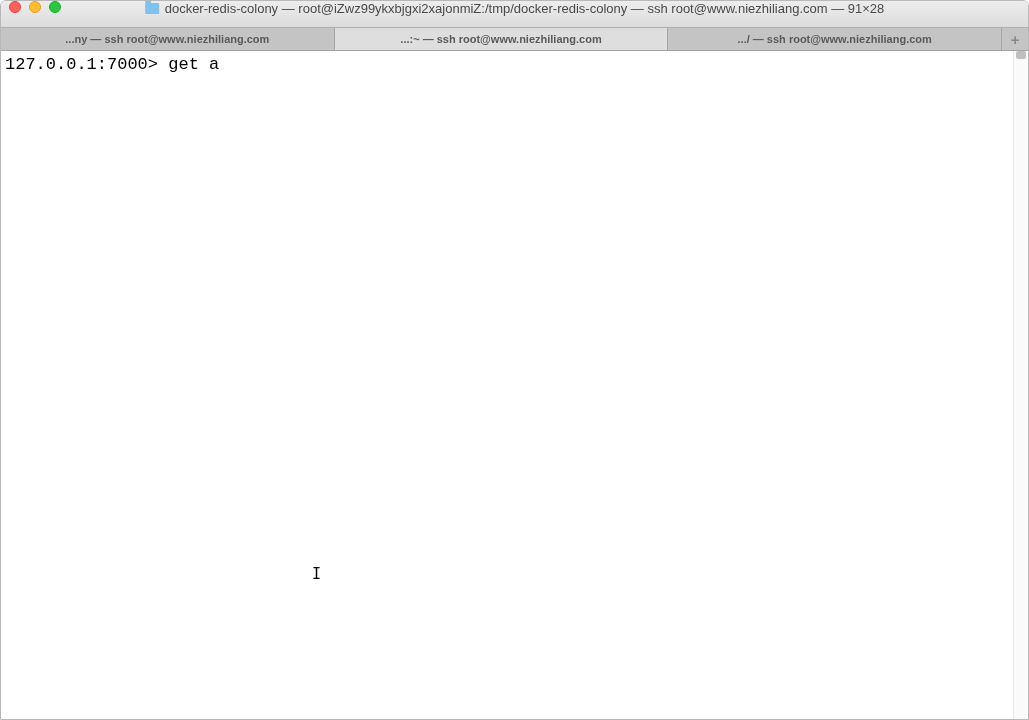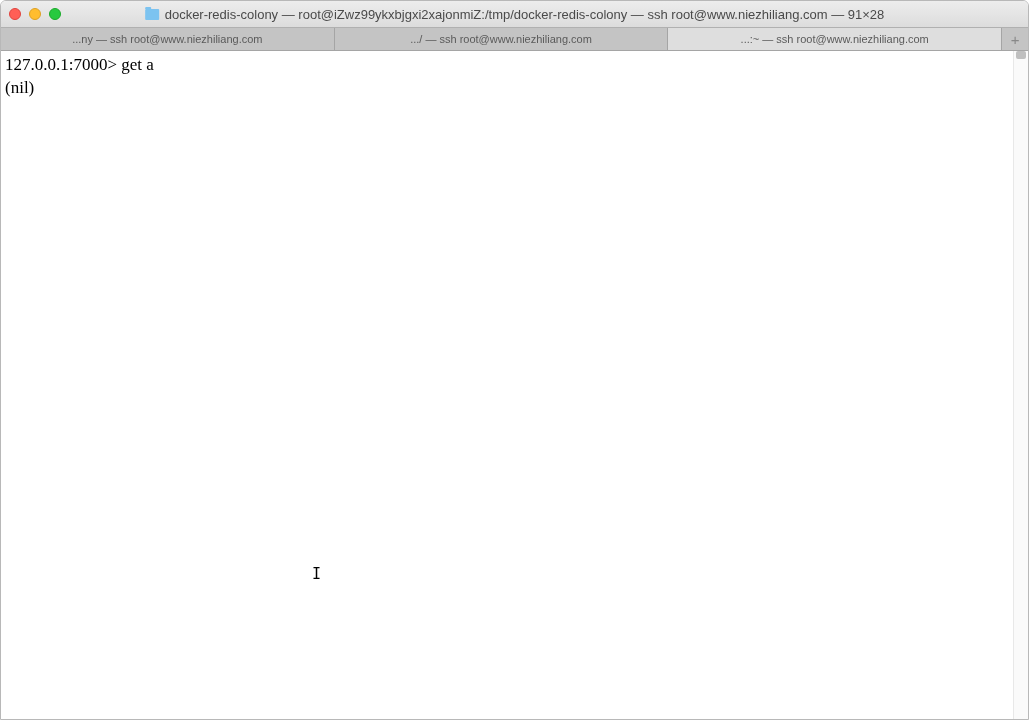--- a/index.html
+++ b/index.html
@@ -14,21 +14,21 @@
       font-family: -apple-system, BlinkMacSystemFont, "Helvetica Neue", sans-serif;
       overflow: hidden;
       border: 1px solid #b8b8b8;
       border-radius: 6px 6px 0 0;
     }
     .title-bar {
       height: 27px;
       background: linear-gradient(to bottom, #ededed, #dcdcdc);
       border-bottom: 1px solid #b0b0b0;
       display: flex;
-      align-items: center;
+      align-items: flex-start;
       padding: 0 8px;
       position: relative;
     }
     .traffic-lights {
       display: flex;
       gap: 8px;
       align-items: center;
     }
     .traffic-light {
       width: 12px;
@@ -64,20 +64,21 @@
       width: 6px;
       height: 2px;
       background: #7cc3f0;
       border-radius: 1px 1px 0 0;
     }
     .tab-bar {
       height: 23px;
       background: #c9c9c9;
       display: flex;
       border-bottom: 1px solid #a5a5a5;
+      font-weight: bold;
     }
     .tab {
       flex: 1;
       display: flex;
       align-items: center;
       justify-content: center;
       font-size: 11px;
       color: #5a5a5a;
       border-right: 1px solid #a5a5a5;
       background: #c4c4c4;
@@ -100,21 +101,21 @@
       cursor: pointer;
     }
     .terminal-wrapper {
       position: relative;
       height: calc(100% - 50px);
       display: flex;
     }
     .terminal-content {
       flex: 1;
       padding: 2px 4px;
-      font-family: Liberation Serif, serif;
+      font-family: Liberation Mono, monospace;
       font-size: 17px;
       line-height: 23px;
       color: #000;
       background: #ffffff;
       white-space: pre;
       overflow: hidden;
     }
     .scrollbar-track {
       width: 15px;
       background: #fafafa;
@@ -158,30 +159,30 @@
   <div class="title-text">
     <span class="folder-icon"></span>
     <span>docker-redis-colony — root@iZwz99ykxbjgxi2xajonmiZ:/tmp/docker-redis-colony — ssh root@www.niezhiliang.com — 91×28</span>
   </div>
 </div>
 
 <div class="tab-bar">
   <div class="tab">
     <span>...ny — ssh root@www.niezhiliang.com</span>
   </div>
+  <div class="tab active">
+    <span>...:~ — ssh root@www.niezhiliang.com</span>
+  </div>
   <div class="tab">
     <span>.../ — ssh root@www.niezhiliang.com</span>
-  </div>
-  <div class="tab active">
-    <span>...:~ — ssh root@www.niezhiliang.com</span>
   </div>
   <div class="tab-add">
     <span>+</span>
   </div>
 </div>
 
 <div class="terminal-wrapper">
-  <div class="terminal-content" id="term"><div><span>127.0.0.1:7000&gt; </span><span>get a</span></div><div>(nil)</div></div>
+  <div class="terminal-content" id="term"><div><span>127.0.0.1:7000&gt; </span><span>get a</span></div></div>
   <div class="scrollbar-track">
     <div class="scrollbar-indicator-top"></div>
   </div>
   <span class="text-caret" style="left:311px;top:514px;">I</span>
 </div>
 
 </body></html>

